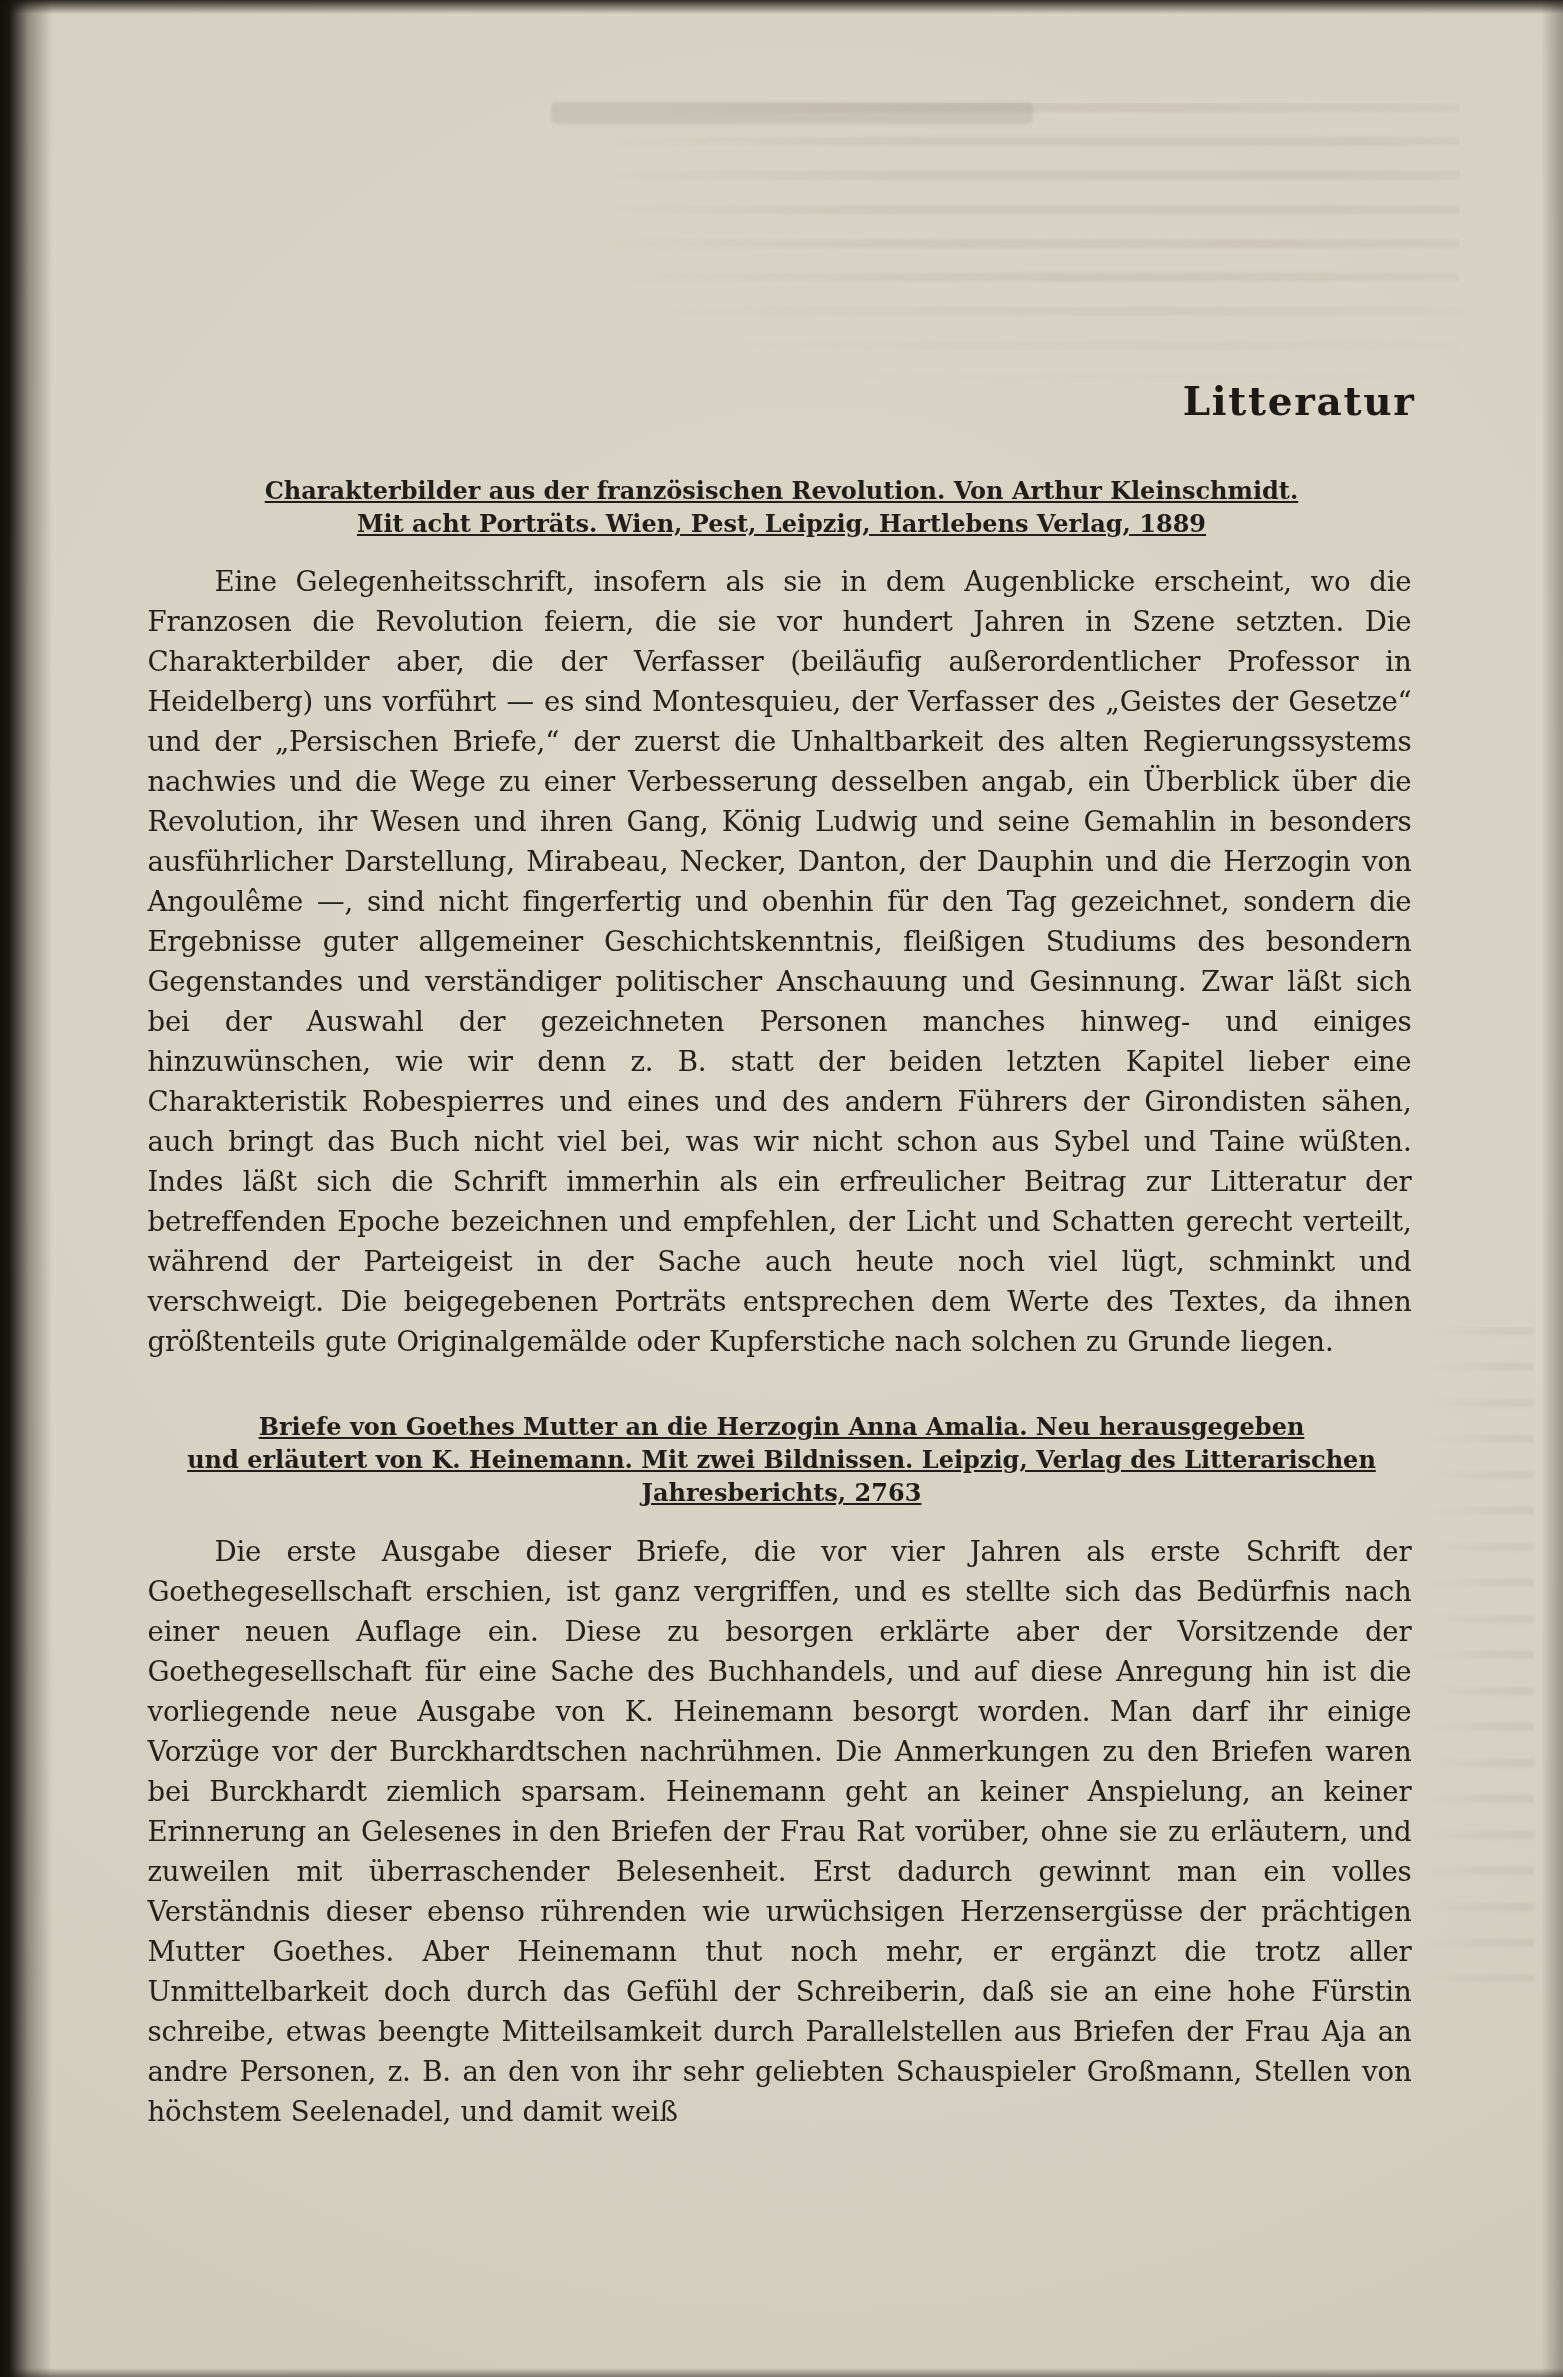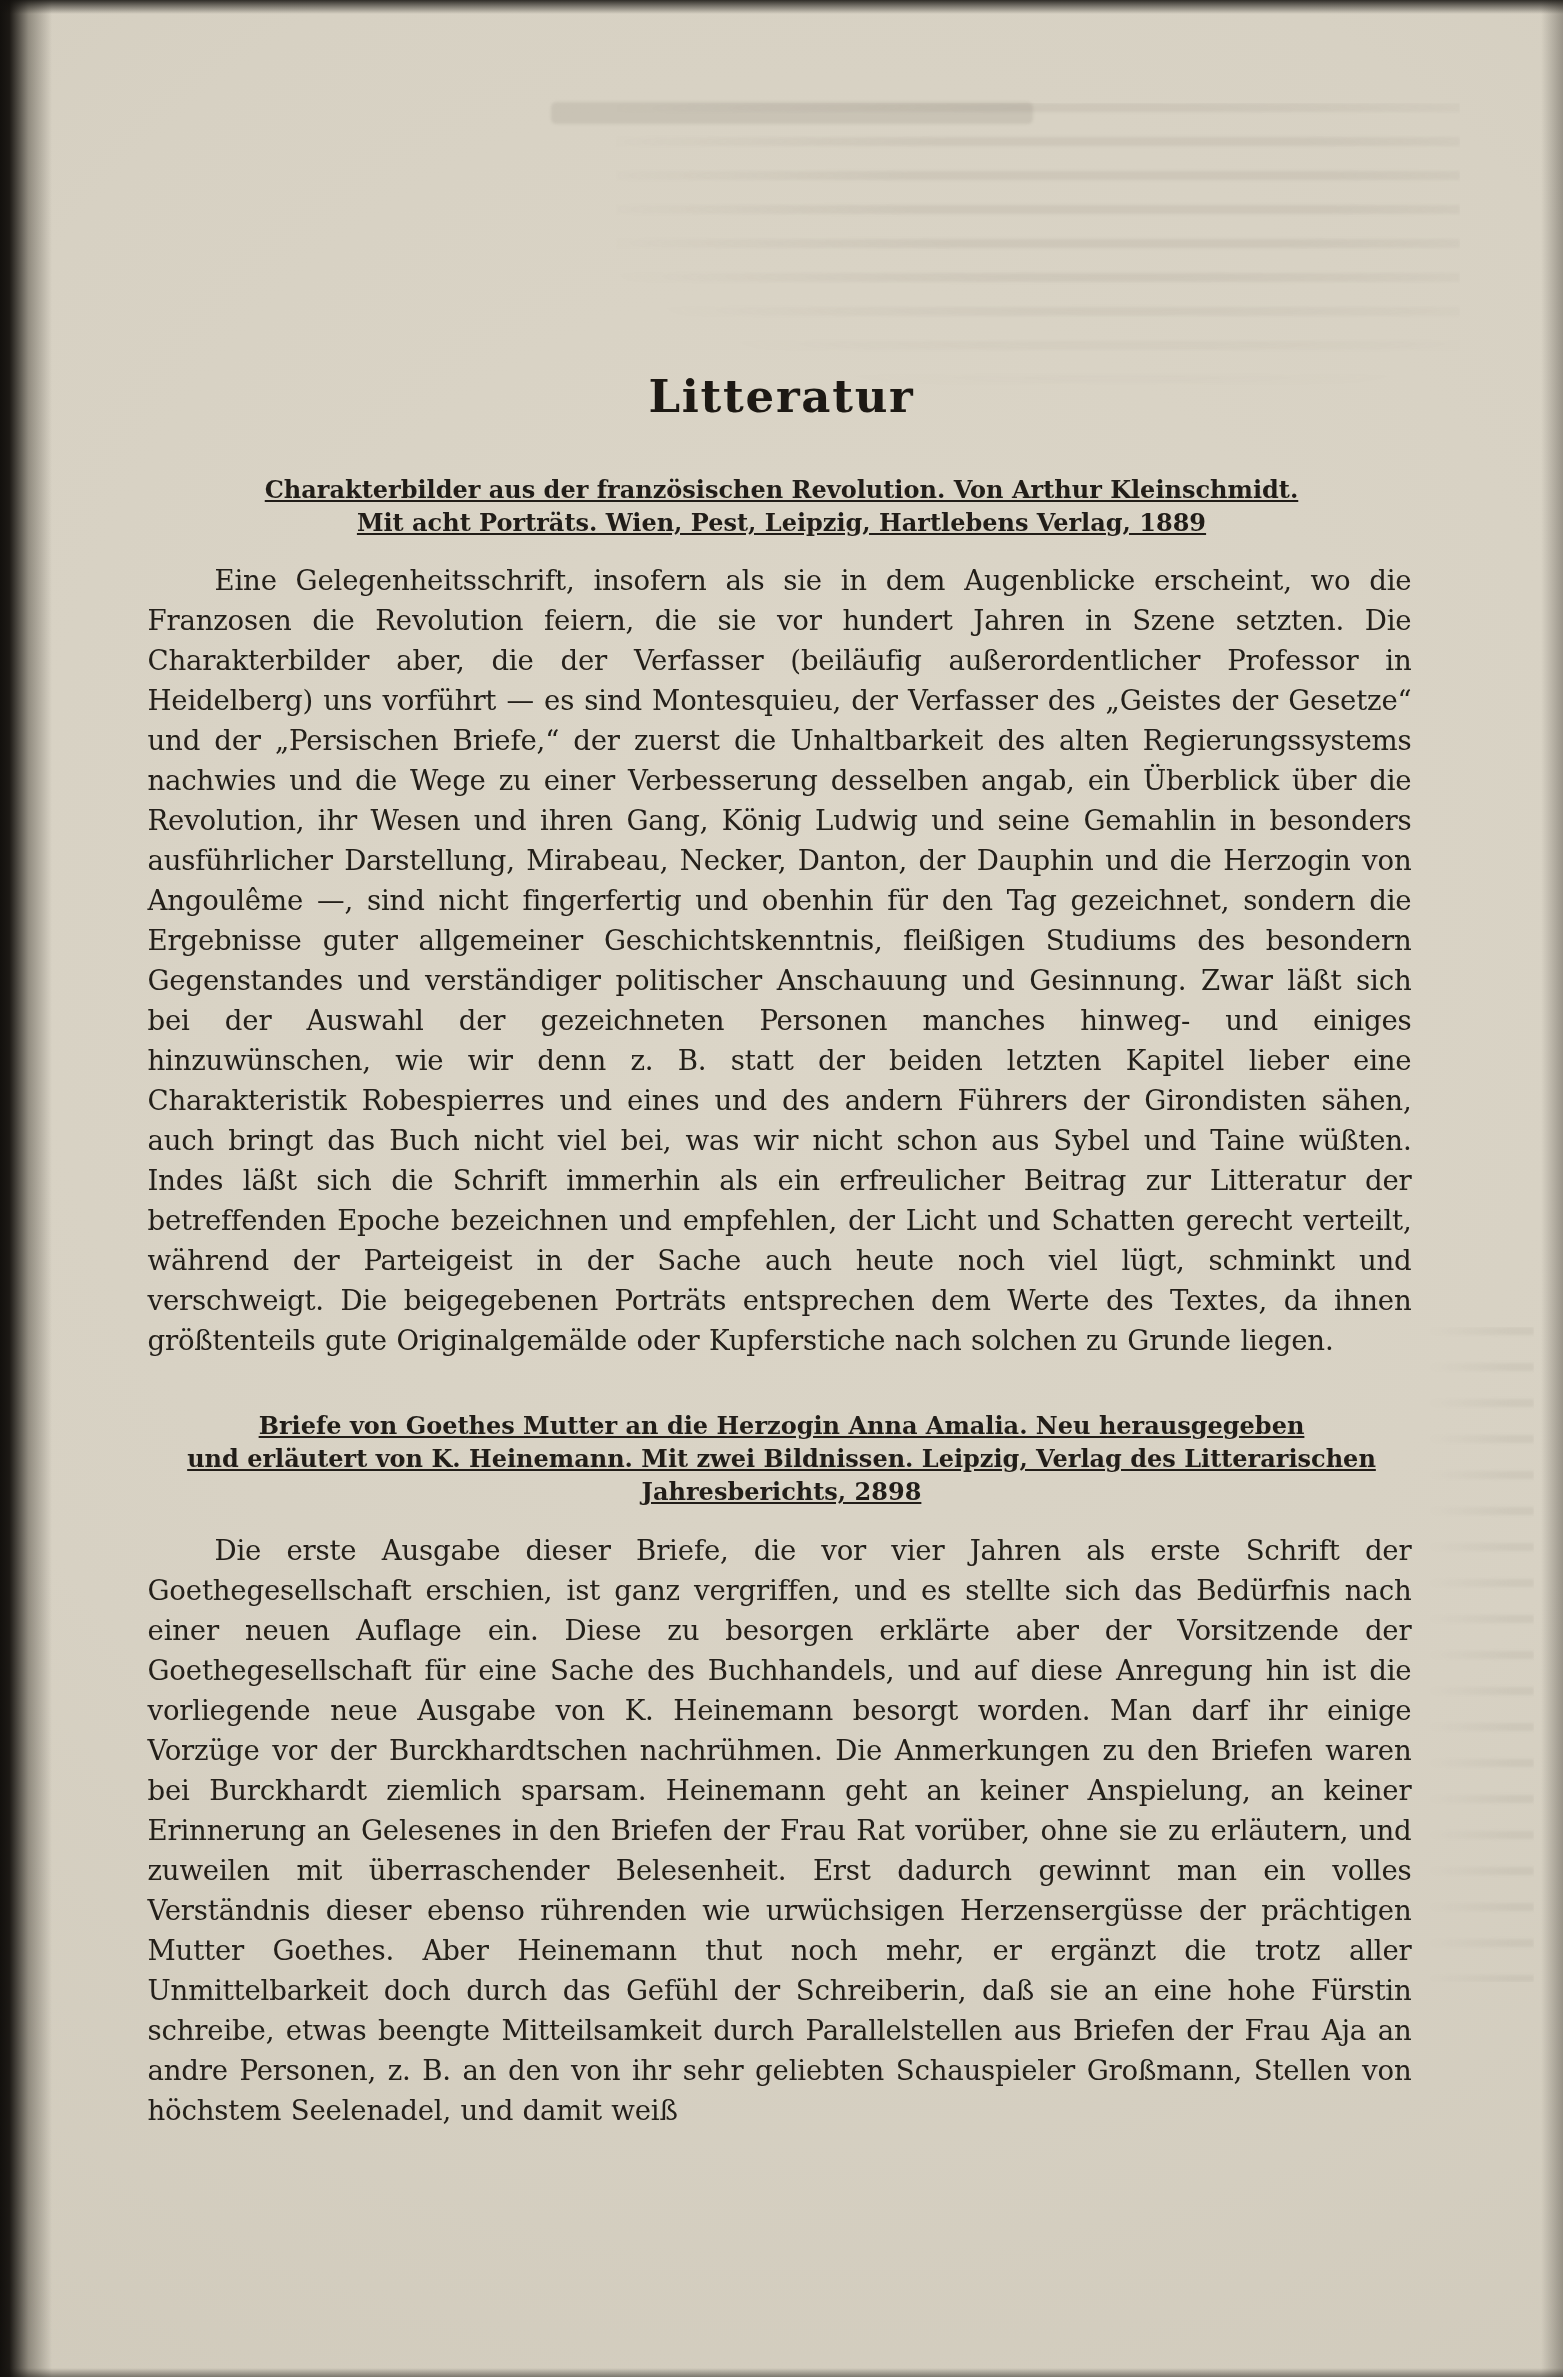--- a/index.html
+++ b/index.html
@@ -80,25 +80,25 @@
     mask-image: linear-gradient(to left, #000 20%, transparent 95%);
   }
   .content {
     position: relative;
     width: 1268px;
     margin: 0 auto;
     padding-top: 362px;
     color: #211d18;
   }
   .section-title {
-    text-align: center;
-    font-size: 45px;
+    text-align: right;
+    font-size: 39px;
     font-weight: bold;
     letter-spacing: 1.7px;
-    margin: 8px 0 50px 0;
+    margin: 16px 0 50px 0;
     color: #1d1914;
   }
   .review-heading {
     text-align: center;
     white-space: pre-line;
     font-size: 24px;
     font-weight: bold;
     line-height: 33px;
     margin: 0 0 22.4px 0;
     color: #211d18;
@@ -138,18 +138,18 @@
 
   <section>
     <h2 class="review-heading">Charakterbilder aus der französischen Revolution. Von Arthur Kleinschmidt.
 Mit acht Porträts. Wien, Pest, Leipzig, Hartlebens Verlag, 1889</h2>
     <p class="review-body">Eine Gelegenheitsschrift, insofern als sie in dem Augenblicke erscheint, wo die Franzosen die Revolution feiern, die sie vor hundert Jahren in Szene setzten. Die Charakterbilder aber, die der Verfasser (beiläufig außerordentlicher Professor in Heidelberg) uns vorführt — es sind Montesquieu, der Verfasser des „Geistes der Gesetze“ und der „Persischen Briefe,“ der zuerst die Unhaltbarkeit des alten Regierungssystems nachwies und die Wege zu einer Verbesserung desselben angab, ein Überblick über die Revolution, ihr Wesen und ihren Gang, König Ludwig und seine Gemahlin in besonders ausführlicher Darstellung, Mirabeau, Necker, Danton, der Dauphin und die Herzogin von Angoulême —, sind nicht fingerfertig und obenhin für den Tag gezeichnet, sondern die Ergebnisse guter allgemeiner Geschichtskenntnis, fleißigen Studiums des besondern Gegenstandes und verständiger politischer Anschauung und Gesinnung. Zwar läßt sich bei der Auswahl der gezeichneten Personen manches hinweg- und einiges hinzuwünschen, wie wir denn z. B. statt der beiden letzten Kapitel lieber eine Charakteristik Robespierres und eines und des andern Führers der Girondisten sähen, auch bringt das Buch nicht viel bei, was wir nicht schon aus Sybel und Taine wüßten. Indes läßt sich die Schrift immerhin als ein erfreulicher Beitrag zur Litteratur der betreffenden Epoche bezeichnen und empfehlen, der Licht und Schatten gerecht verteilt, während der Parteigeist in der Sache auch heute noch viel lügt, schminkt und verschweigt. Die beigegebenen Porträts entsprechen dem Werte des Textes, da ihnen größtenteils gute Originalgemälde oder Kupferstiche nach solchen zu Grunde liegen.</p>
   </section>
 
   <section>
     <h2 class="review-heading">Briefe von Goethes Mutter an die Herzogin Anna Amalia. Neu herausgegeben
 und erläutert von K. Heinemann. Mit zwei Bildnissen. Leipzig, Verlag des Litterarischen
-Jahresberichts, 2898</h2>
+Jahresberichts, 2763</h2>
     <p class="review-body last">Die erste Ausgabe dieser Briefe, die vor vier Jahren als erste Schrift der Goethegesellschaft erschien, ist ganz vergriffen, und es stellte sich das Bedürfnis nach einer neuen Auflage ein. Diese zu besorgen erklärte aber der Vorsitzende der Goethegesellschaft für eine Sache des Buchhandels, und auf diese Anregung hin ist die vorliegende neue Ausgabe von K. Heinemann besorgt worden. Man darf ihr einige Vorzüge vor der Burckhardtschen nachrühmen. Die Anmerkungen zu den Briefen waren bei Burckhardt ziemlich sparsam. Heinemann geht an keiner Anspielung, an keiner Erinnerung an Gelesenes in den Briefen der Frau Rat vorüber, ohne sie zu erläutern, und zuweilen mit überraschender Belesenheit. Erst dadurch gewinnt man ein volles Verständnis dieser ebenso rührenden wie urwüchsigen Herzensergüsse der prächtigen Mutter Goethes. Aber Heinemann thut noch mehr, er ergänzt die trotz aller Unmittelbarkeit doch durch das Gefühl der Schreiberin, daß sie an eine hohe Fürstin schreibe, etwas beengte Mitteilsamkeit durch Parallelstellen aus Briefen der Frau Aja an andre Personen, z. B. an den von ihr sehr geliebten Schauspieler Großmann, Stellen von höchstem Seelenadel, und damit weiß</p>
   </section>
 
 </div>
 
 
 </body></html>

